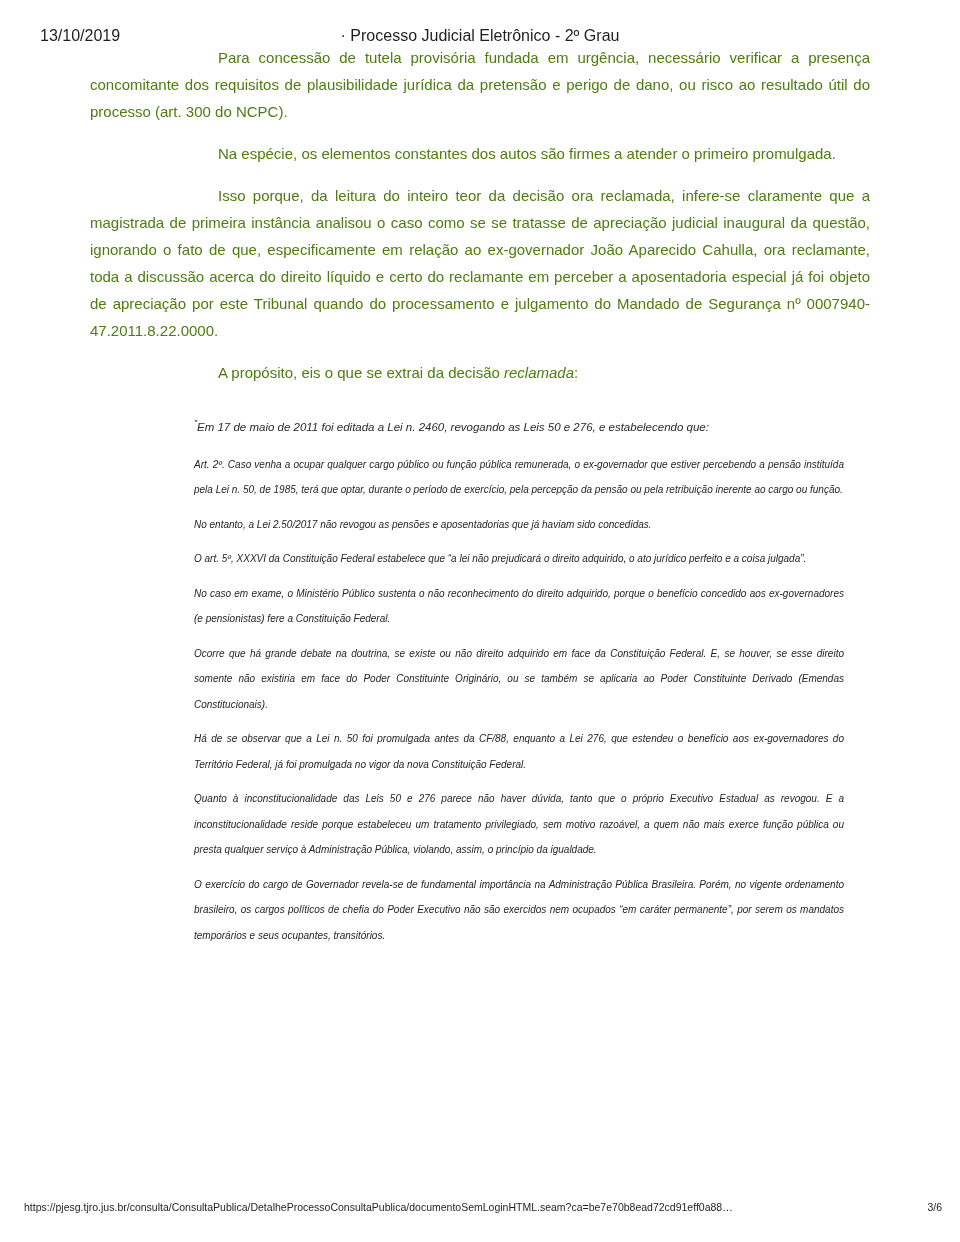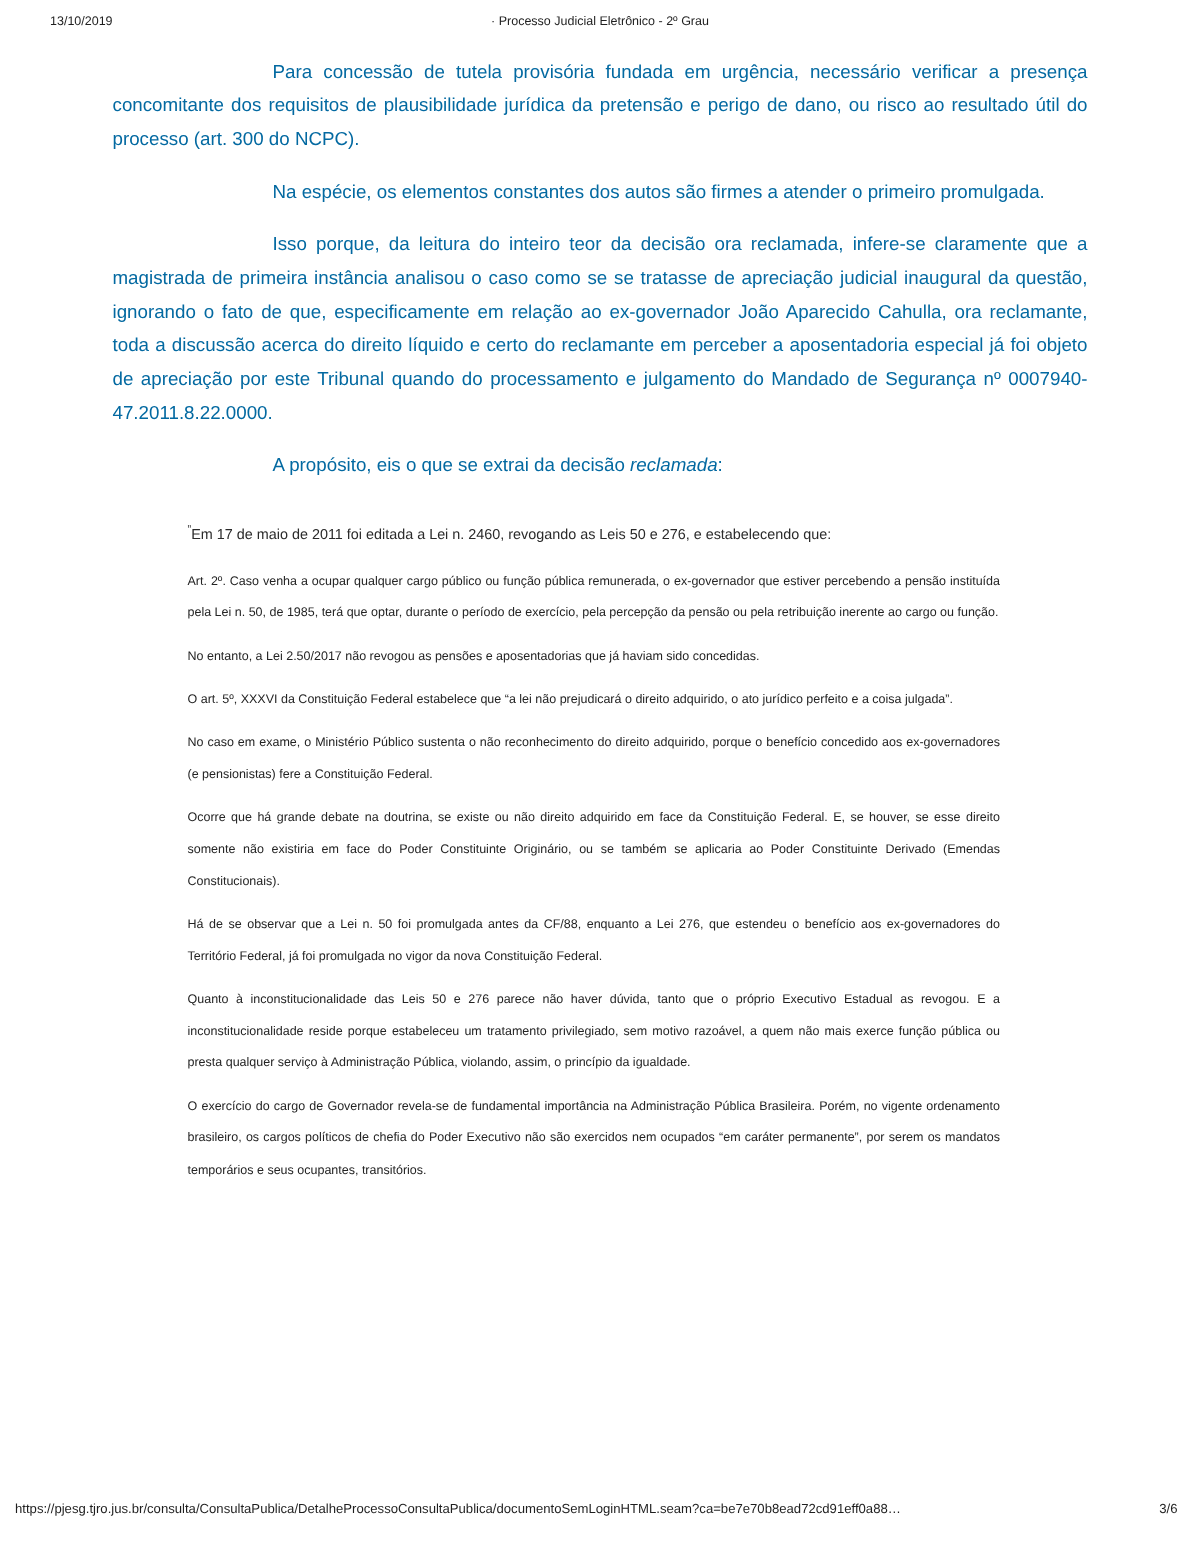--- a/index.html
+++ b/index.html
@@ -10,25 +10,25 @@
     background: #ffffff;
     font-family: "Liberation Sans", "DejaVu Sans", sans-serif;
     color: #1e1e1e;
     position: relative;
     overflow: hidden;
   }
 
   
   .print-header {
     position: absolute;
-    top: 12px;
+    top: 27px;
     left: 40px;
     right: 40px;
     height: 16px;
-    font-size: 10px;
+    font-size: 16px;
     color: #1f1f1f;
   }
   .print-header .date { position: absolute; left: 0; top: 0; }
   .print-header .title {
     position: absolute;
     left: 50%;
     transform: translateX(-50%);
     top: 0;
     white-space: nowrap;
   }
@@ -39,29 +39,30 @@
     top: 44px;
     left: 90px;
     width: 780px;
   }
   .para {
     font-size: 15px;
     line-height: 27px;
     text-align: justify;
     text-indent: 128px;
     margin: 0 0 15px 0;
-    color: #0369a1;
+    color: #4d7c0f;
   }
   .lead-in { }
   .lead-in .italic { font-style: italic; }
 
   
   .quote {
-    margin: 30px 0 0 60px;
+    margin: 30px 0 0 104px;
     width: 650px;
+    font-style: italic;
   }
   .quote-intro {
     font-size: 11.5px;
     line-height: 15px;
     margin: 0 0 17px 0;
     color: #2a2a2a;
   }
   .quote-intro sup { font-size: 9px; }
   .quote-para {
     font-size: 10px;
@@ -75,21 +76,21 @@
   .print-footer {
     position: absolute;
     left: 8px;
     right: 18px;
     top: 1201px;
     font-size: 10.5px;
     color: #1f1f1f;
   }
   .print-footer .url {
     position: absolute;
-    left: 4px;
+    left: 16px;
     top: 0;
     max-width: 900px;
     white-space: nowrap;
     overflow: hidden;
   }
   .print-footer .page-num { position: absolute; right: 0; top: 0; }
 </style>
 </head>
 <body>
 

